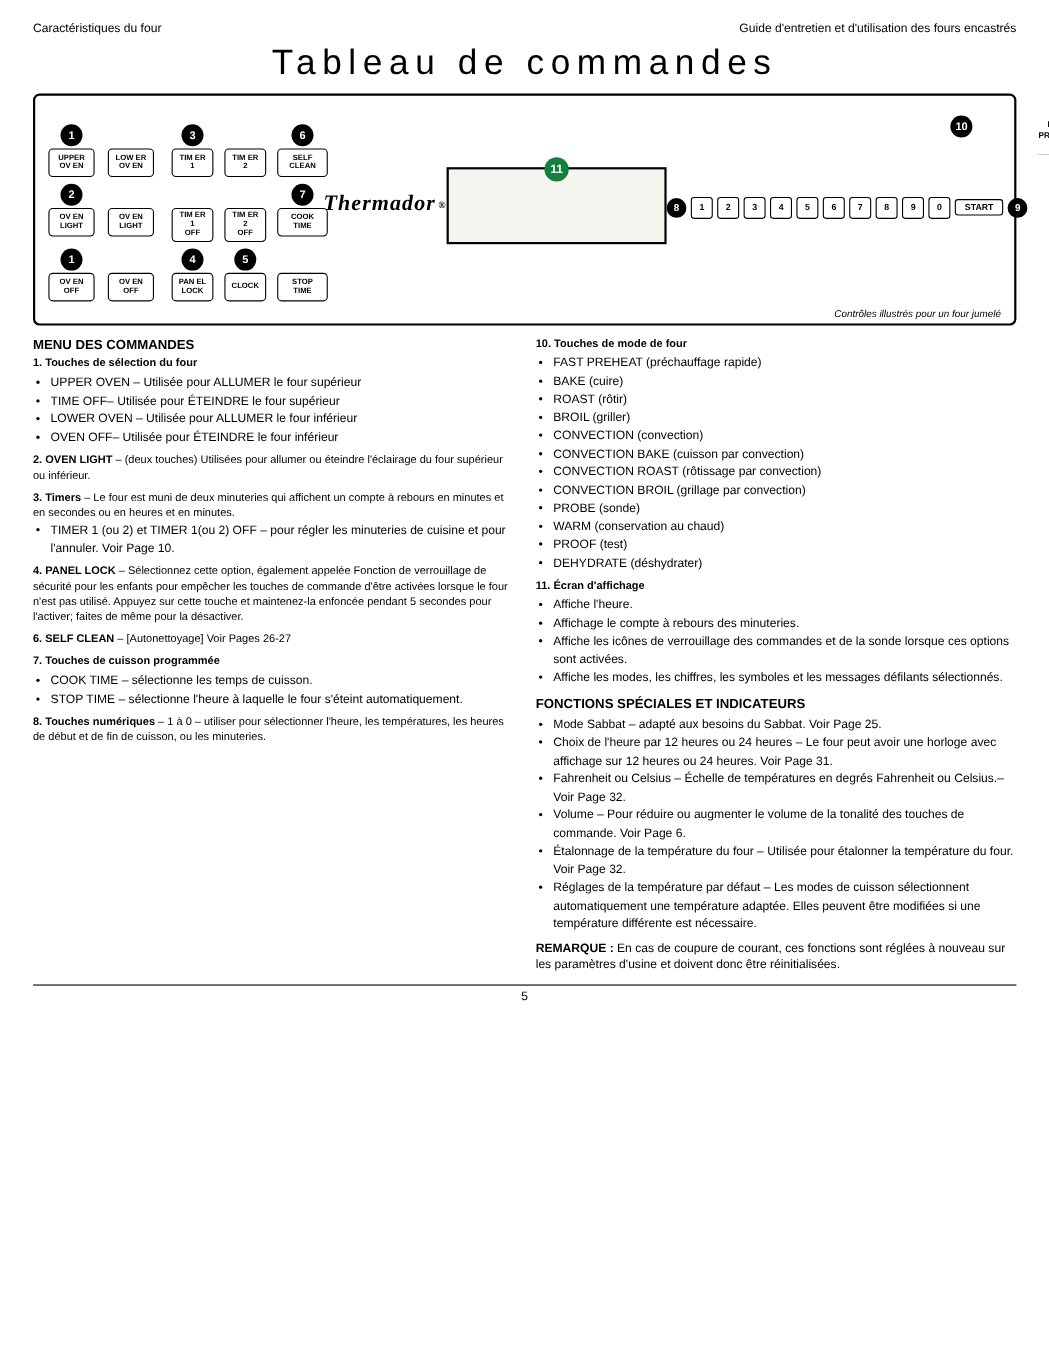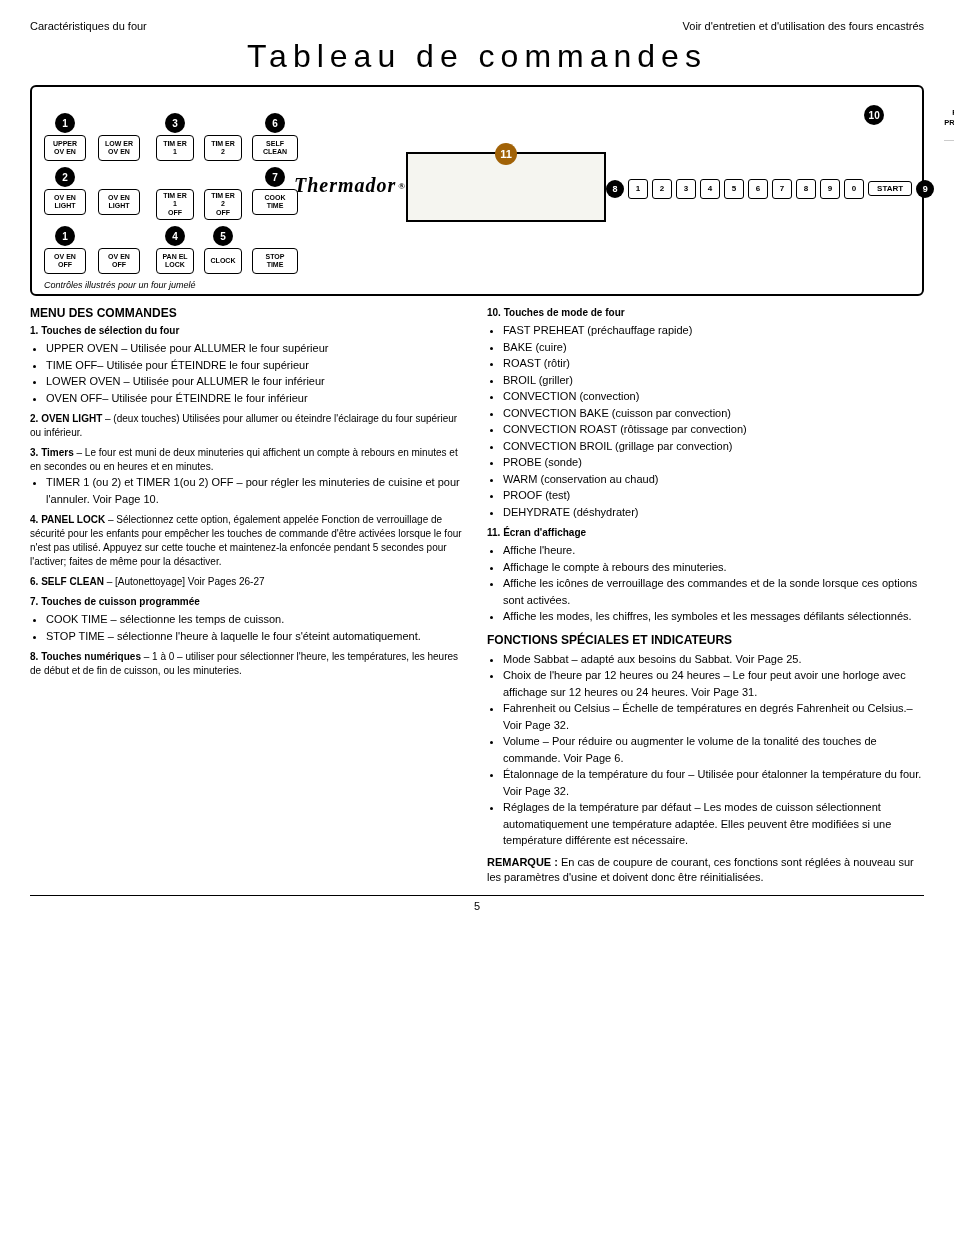--- a/index.html
+++ b/index.html
@@ -111,21 +111,21 @@
       display: flex;
       align-items: center;
       justify-content: center;
       position: relative;
     }
 
     .circle-num-11 {
       width: 22px;
       height: 22px;
       border-radius: 50%;
-      background: #a16207;
+      background: #15803d;
       color: #fff;
       display: flex;
       align-items: center;
       justify-content: center;
       font-size: 11px;
       font-weight: bold;
       position: absolute;
       top: -11px;
       left: 50%;
       transform: translateX(-50%);
@@ -202,21 +202,21 @@
 
     .right-cell {
       text-align: center;
       flex: 1;
       line-height: 1.3;
       font-size: 7.5px;
       font-weight: bold;
     }
 
     .caption-line {
-      text-align: left;
+      text-align: right;
       font-size: 9px;
       font-style: italic;
       margin-top: 2px;
     }
 
     
     .content-area {
       display: flex;
       gap: 20px;
       margin-top: 8px;
@@ -305,21 +305,21 @@
       align-items: center;
       justify-content: center;
       margin-bottom: 2px;
     }
   </style>
 </head>
 <body>
 
 <div class="page-header">
   <span>Caractéristiques du four</span>
-  <span>Voir d'entretien et d'utilisation des fours encastrés</span>
+  <span>Guide d'entretien et d'utilisation des fours encastrés</span>
 </div>
 
 <h1 class="page-title">Tableau  de  commandes</h1>
 
 <div class="diagram-box">
   <div class="diagram-inner">
 
     <div class="left-panel">
 
       <div class="btn-row" style="margin-top:18px; margin-bottom: 4px;">

